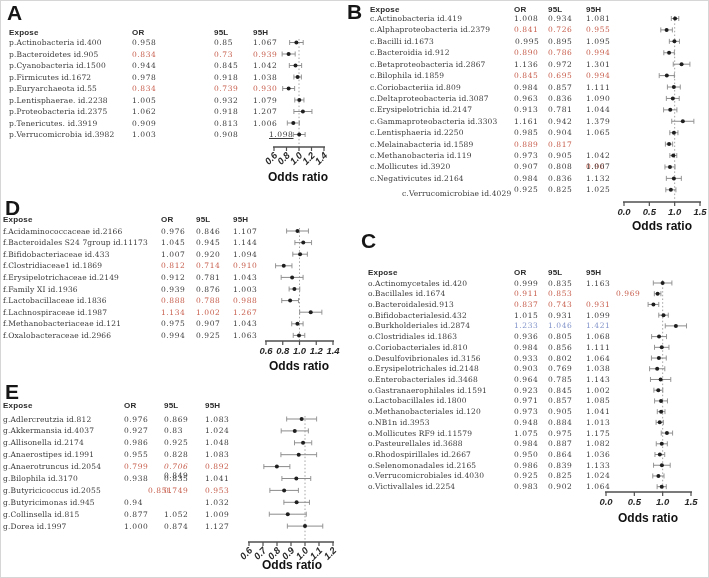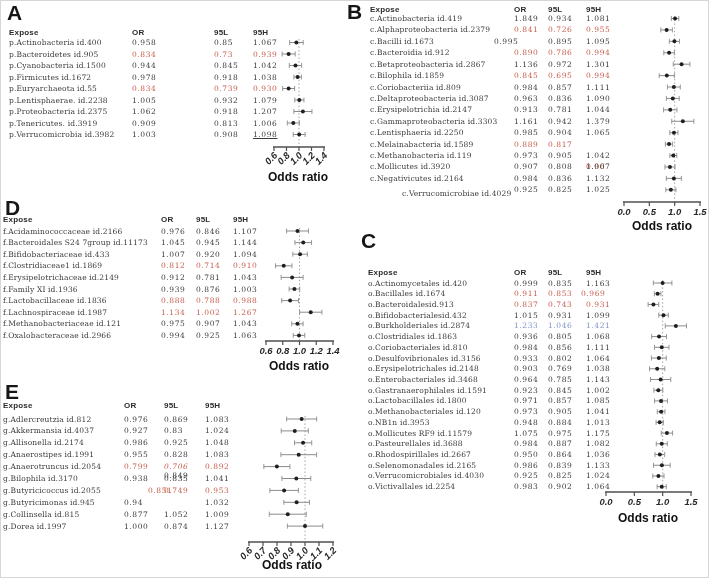--- a/index.html
+++ b/index.html
@@ -398,35 +398,35 @@
       <span class="cell val" style="left: 131px; top: 106px; color: rgb(59, 59, 59);">1.062</span>
       <span class="cell val" style="left: 213px; top: 106px; color: rgb(59, 59, 59);">0.918</span>
       <span class="cell val" style="left: 252px; top: 106px; color: rgb(59, 59, 59);">1.207</span>
       <span class="cell" style="left: 8px; top: 117.5px;">p.Tenericutes. id.3919</span>
       <span class="cell val" style="left: 131px; top: 117.5px; color: rgb(59, 59, 59);">0.909</span>
       <span class="cell val" style="left: 213px; top: 117.5px; color: rgb(59, 59, 59);">0.813</span>
       <span class="cell val" style="left: 252px; top: 117.5px; color: rgb(59, 59, 59);">1.006</span>
       <span class="cell" style="left: 8px; top: 129px;">p.Verrucomicrobia id.3982</span>
       <span class="cell val" style="left: 131px; top: 129px; color: rgb(59, 59, 59);">1.003</span>
       <span class="cell val" style="left: 213px; top: 129px; color: rgb(59, 59, 59);">0.908</span>
-      <span class="cell val" style="left: 252px; top: 129px; color: rgb(59, 59, 59); text-decoration: underline;">1.098</span>
+      <span class="cell val" style="left: 268px; top: 129px; color: rgb(59, 59, 59); text-decoration: underline;">1.098</span>
       <span class="hdr" style="left: 369px; top: 4px;">Expose</span>
       <span class="hdr" style="left: 513px; top: 4px;">OR</span>
       <span class="hdr" style="left: 547px; top: 4px;">95L</span>
       <span class="hdr" style="left: 585px; top: 4px;">95H</span>
       <span class="cell" style="left: 369px; top: 13px;">c.Actinobacteria id.419</span>
-      <span class="cell val" style="left: 513px; top: 13px; color: rgb(59, 59, 59);">1.849</span>
+      <span class="cell val" style="left: 513px; top: 13px; color: rgb(59, 59, 59);">1.008</span>
       <span class="cell val" style="left: 547px; top: 13px; color: rgb(59, 59, 59);">0.934</span>
       <span class="cell val" style="left: 585px; top: 13px; color: rgb(59, 59, 59);">1.081</span>
       <span class="cell" style="left: 369px; top: 24.42px;">c.Alphaproteobacteria id.2379</span>
       <span class="cell val" style="left: 513px; top: 24.42px; color: rgb(200, 96, 79);">0.841</span>
       <span class="cell val" style="left: 547px; top: 24.42px; color: rgb(200, 96, 79);">0.726</span>
       <span class="cell val" style="left: 585px; top: 24.42px; color: rgb(200, 96, 79);">0.955</span>
       <span class="cell" style="left: 369px; top: 35.84px;">c.Bacilli id.1673</span>
-      <span class="cell val" style="left: 493px; top: 35.84px; color: rgb(59, 59, 59);">0.995</span>
+      <span class="cell val" style="left: 514px; top: 35.84px; color: rgb(59, 59, 59);">0.995</span>
       <span class="cell val" style="left: 547px; top: 35.84px; color: rgb(59, 59, 59);">0.895</span>
       <span class="cell val" style="left: 585px; top: 35.84px; color: rgb(59, 59, 59);">1.095</span>
       <span class="cell" style="left: 369px; top: 47.26px;">c.Bacteroidia id.912</span>
       <span class="cell val" style="left: 513px; top: 47.26px; color: rgb(200, 96, 79);">0.890</span>
       <span class="cell val" style="left: 547px; top: 47.26px; color: rgb(200, 96, 79);">0.786</span>
       <span class="cell val" style="left: 585px; top: 47.26px; color: rgb(200, 96, 79);">0.994</span>
       <span class="cell" style="left: 369px; top: 58.68px;">c.Betaproteobacteria id.2867</span>
       <span class="cell val" style="left: 513px; top: 58.68px; color: rgb(59, 59, 59);">1.136</span>
       <span class="cell val" style="left: 547px; top: 58.68px; color: rgb(59, 59, 59);">0.972</span>
       <span class="cell val" style="left: 585px; top: 58.68px; color: rgb(59, 59, 59);">1.301</span>
@@ -478,21 +478,21 @@
       <span class="hdr" style="left: 513px; top: 267px;">OR</span>
       <span class="hdr" style="left: 547px; top: 267px;">95L</span>
       <span class="hdr" style="left: 585px; top: 267px;">95H</span>
       <span class="cell" style="left: 367px; top: 277.5px;">o.Actinomycetales id.420</span>
       <span class="cell val" style="left: 513px; top: 277.5px; color: rgb(59, 59, 59);">0.999</span>
       <span class="cell val" style="left: 547px; top: 277.5px; color: rgb(59, 59, 59);">0.835</span>
       <span class="cell val" style="left: 585px; top: 277.5px; color: rgb(59, 59, 59);">1.163</span>
       <span class="cell" style="left: 367px; top: 288.22px;">o.Bacillales id.1674</span>
       <span class="cell val" style="left: 513px; top: 288.22px; color: rgb(200, 96, 79);">0.911</span>
       <span class="cell val" style="left: 547px; top: 288.22px; color: rgb(200, 96, 79);">0.853</span>
-      <span class="cell val" style="left: 580px; top: 288.22px; color: rgb(200, 96, 79);">0.969</span>
+      <span class="cell val" style="left: 615px; top: 288.22px; color: rgb(200, 96, 79);">0.969</span>
       <span class="cell" style="left: 367px; top: 298.94px;">o.Bacteroidalesid.913</span>
       <span class="cell val" style="left: 513px; top: 298.94px; color: rgb(200, 96, 79);">0.837</span>
       <span class="cell val" style="left: 547px; top: 298.94px; color: rgb(200, 96, 79);">0.743</span>
       <span class="cell val" style="left: 585px; top: 298.94px; color: rgb(200, 96, 79);">0.931</span>
       <span class="cell" style="left: 367px; top: 309.66px;">o.Bifidobacterialesid.432</span>
       <span class="cell val" style="left: 513px; top: 309.66px; color: rgb(59, 59, 59);">1.015</span>
       <span class="cell val" style="left: 547px; top: 309.66px; color: rgb(59, 59, 59);">0.931</span>
       <span class="cell val" style="left: 585px; top: 309.66px; color: rgb(59, 59, 59);">1.099</span>
       <span class="cell" style="left: 367px; top: 320.38px;">o.Burkholderiales id.2874</span>
       <span class="cell val" style="left: 513px; top: 320.38px; color: rgb(129, 147, 201);">1.233</span>

